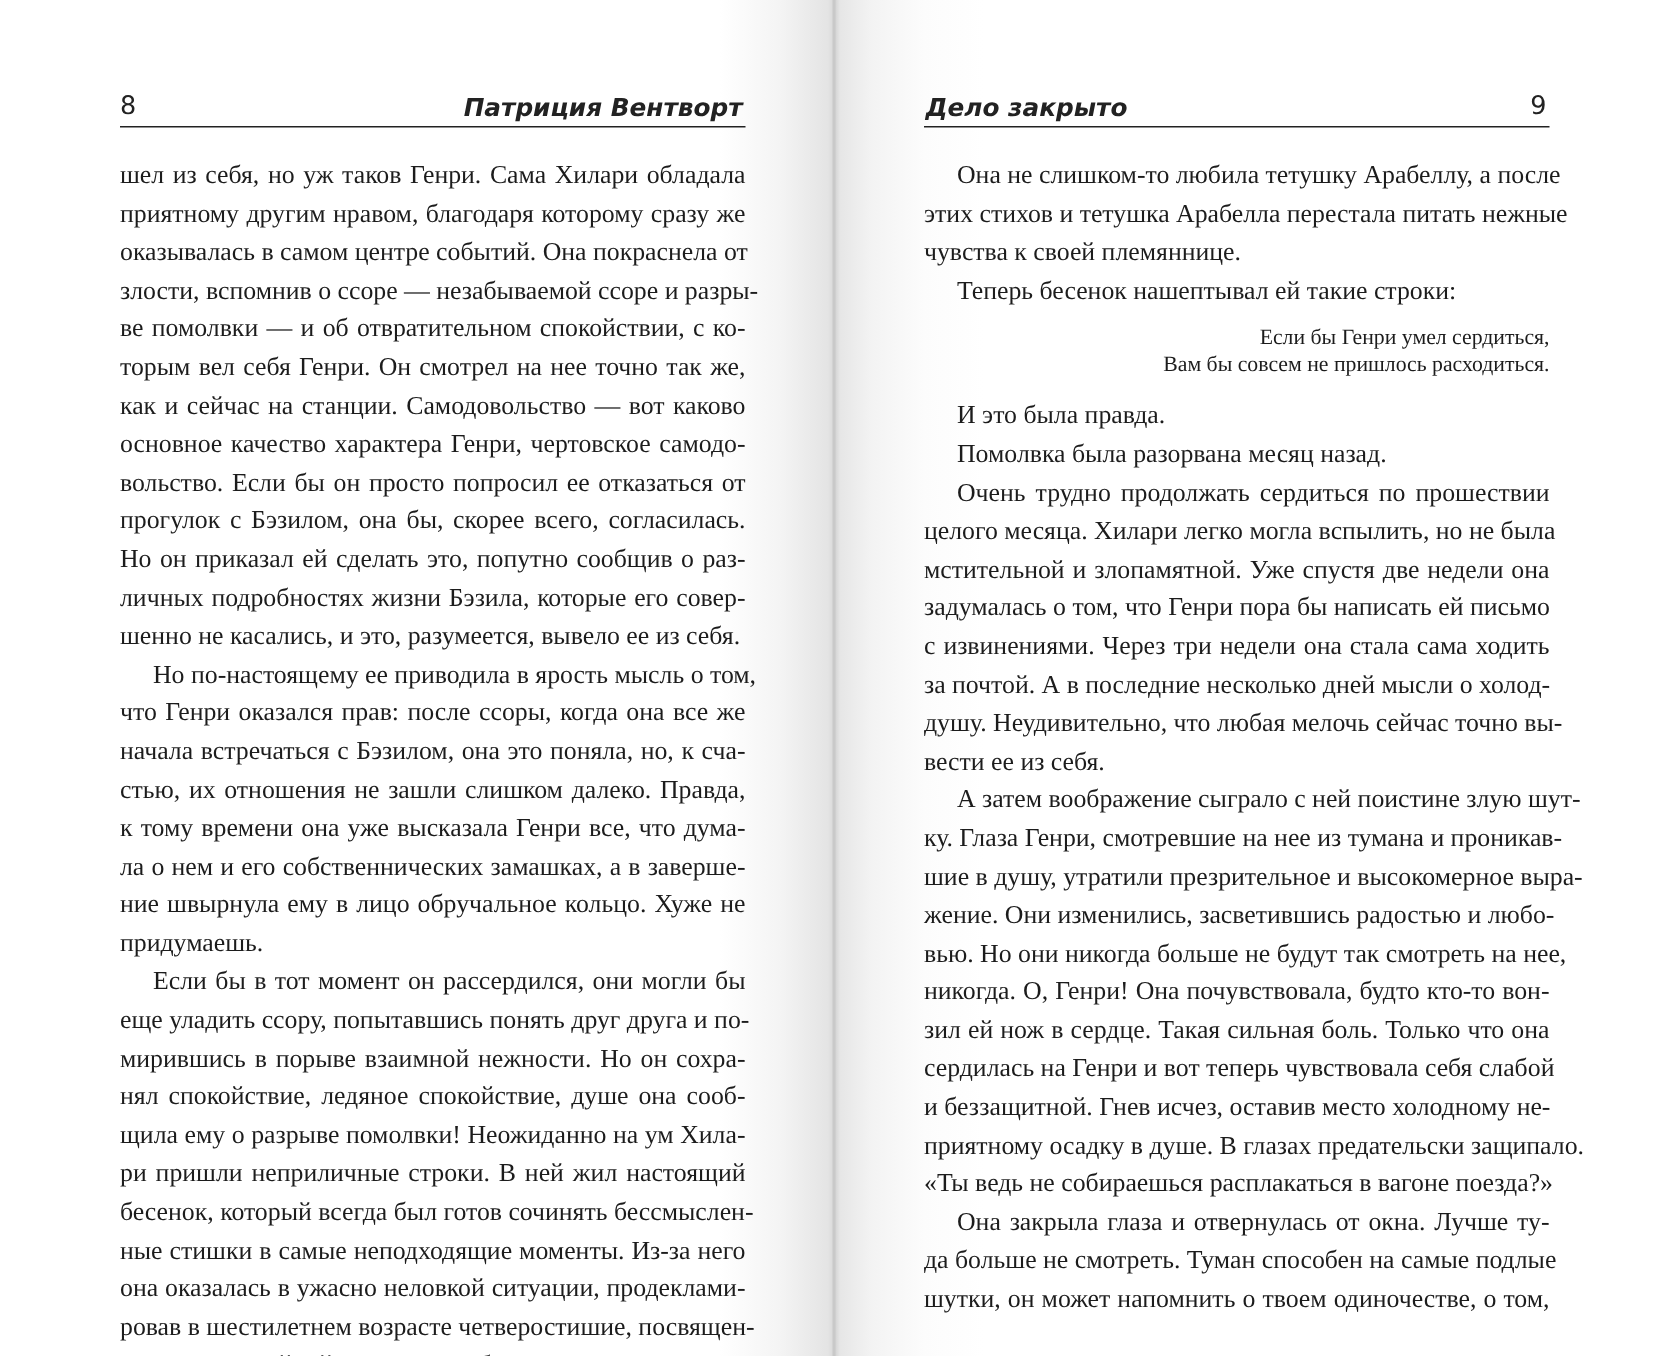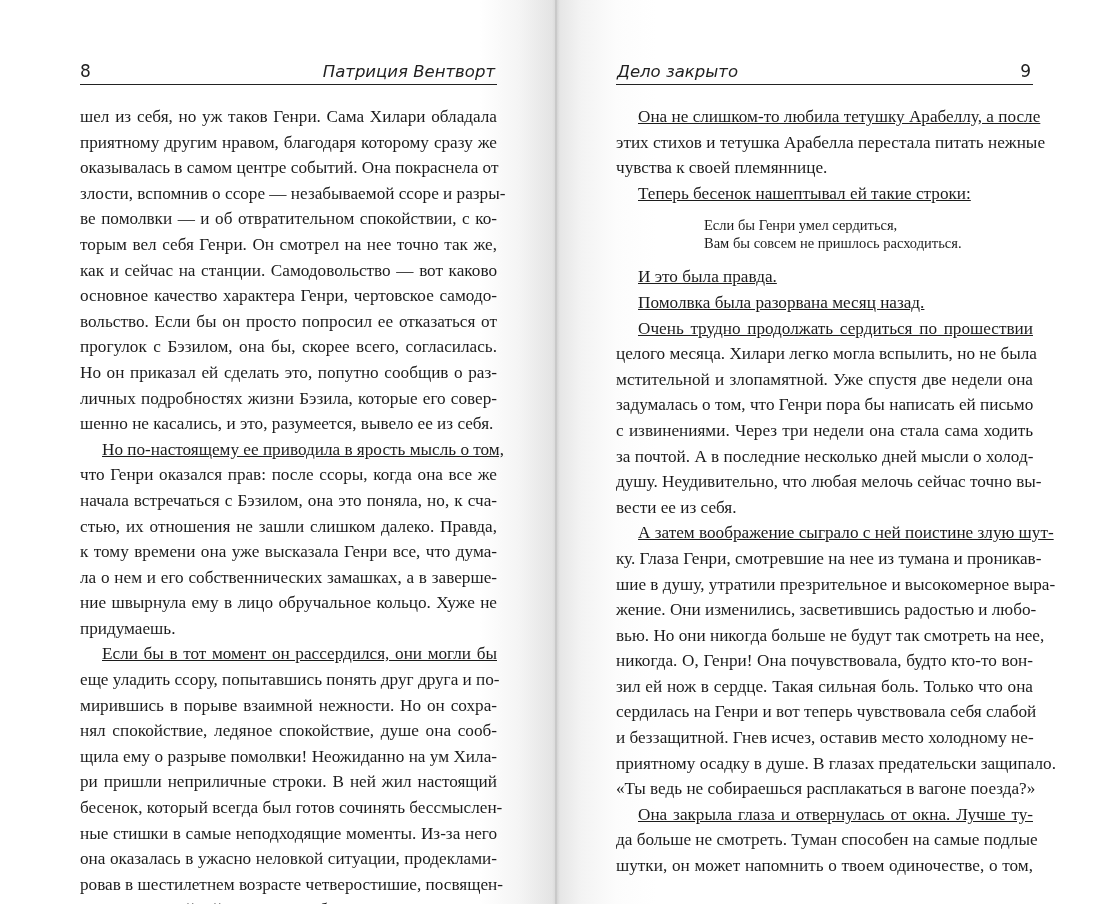--- a/index.html
+++ b/index.html
@@ -14,36 +14,36 @@
     background:linear-gradient(to right,#ffffff 0,#ffffff 480px,#f4f4f4 520px,#e4e4e4 552px,#d8d8d8 556px); }
   .page-right { left:556px; width:561px;
     background:linear-gradient(to right,#cfcfcf 0,#e6e6e6 4px,#f3f3f3 25px,#fcfcfc 60px,#ffffff 100px); }
   .spine { position:absolute; left:555px; top:0; width:2px; height:904px; background:#c9c9c9; }
 
   .header { position:absolute; top:60px; height:24px; border-bottom:1.5px solid #222;
     font-family:"DejaVu Sans","Liberation Sans",sans-serif; font-size:16.5px; color:#222; }
   .page-left .header { left:80px; width:417px; }
   .page-right .header { left:60px; width:417px; }
   .header .num { position:absolute; top:1px; font-style:normal; font-size:17px; }
-  .header .run { position:absolute; top:2px; font-style:italic; }
+  .header .run { position:absolute; top:2px; font-style:italic;font-weight:bold; }
   .page-left .header .num { left:0; }
   .page-left .header .run { right:2px; }
   .page-right .header .num { right:2px; }
   .page-right .header .run { left:1px; }
 
   .body { position:absolute; top:104px; width:417px; font-size:17.2px; line-height:25.6px; }
   .page-left .body { left:80px; }
   .page-right .body { left:60px; }
   .line { display:block; white-space:nowrap; text-align:justify; text-align-last:justify; height:25.6px; }
   .line.last { text-align-last:left; }
-  .line.indent { padding-left:22px;text-decoration:underline; }
+  .line.indent { padding-left:22px; }
 
   .poem { font-size:14.5px; line-height:18px; margin:10px 0 12px 0; }
   .poem .pline { display:block; white-space:nowrap; }
-  .page-right .poem { padding-left:88px; }
+  .page-right .poem { padding-left:88px;text-align:right; }
 </style>
 </head>
 <body>
 
 <div class="page page-left">
   <div class="header">
     <span class="num">8</span>
     <span class="run">Патриция Вентворт</span>
   </div>
   <div class="body">

